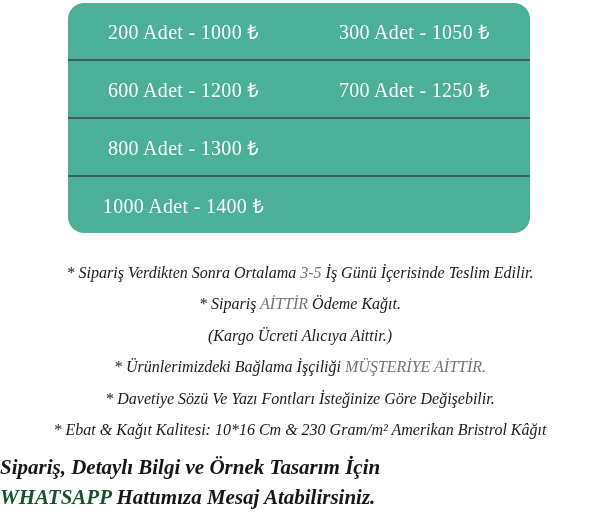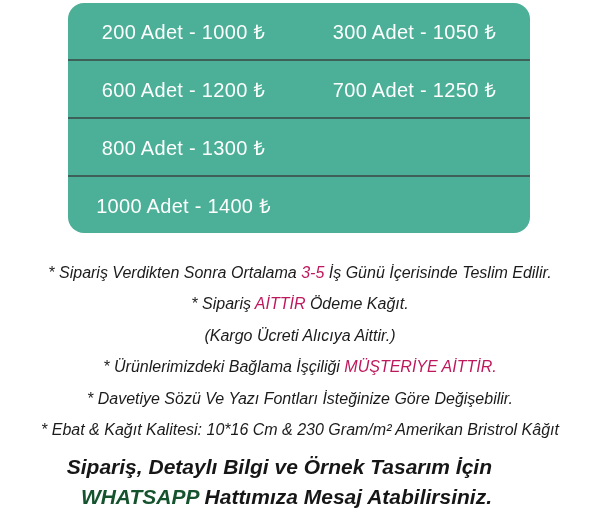--- a/index.html
+++ b/index.html
@@ -1,42 +1,42 @@
 <!DOCTYPE html>
 <html><head>
 <meta charset="utf-8">
 <style>
   html, body { margin:0; padding:0; background:#ffffff; }
   .canvas {
     position:relative; width:600px; height:531px; background:#ffffff;
-    font-family:Liberation Sans, sans-serif; overflow:hidden;
+    font-family:Liberation Serif, serif; overflow:hidden;
   }
   
   .price-table {
     position:absolute; left:68px; top:3px; width:462px; height:230px;
     background:#4caf97; border-radius:16px; overflow:hidden;
     display:flex; flex-direction:column;
   }
   .price-row { flex:1; display:flex; align-items:center; border-bottom:2px solid #3d6158; }
   .price-row:last-child { border-bottom:none; }
   .price-cell {
     width:50%; text-align:center; color:#fdfffe; font-size:20px;
     letter-spacing:0.3px; white-space:nowrap;
   }
   
   .notes {
     position:absolute; top:257px; left:0; width:600px; text-align:center;
     font-style:italic; font-size:16px; color:#1b1b1b;
   }
   .note { margin:0; line-height:31.4px; white-space:nowrap; }
-  .hl-red { color:#be185d; }
+  .hl-red { color:#737373; }
   .hl-green { color:#14532d; }
   
   .footer {
-    position:absolute; top:452px; left:0; width:492px; text-align:right;
+    position:absolute; top:452px; left:0; width:492px; text-align:left;
     font-style:italic; font-weight:bold; font-size:21px; color:#161616;
   }
   .footer p { margin:0; line-height:30px; white-space:nowrap; }
 </style>
 </head>
 <body>
 
 <div class="canvas">
 
   <div class="price-table">

